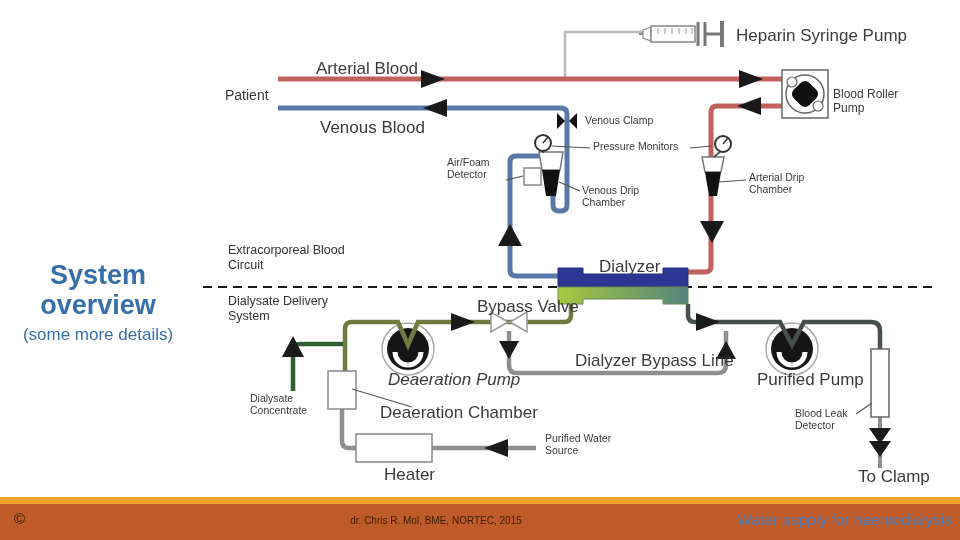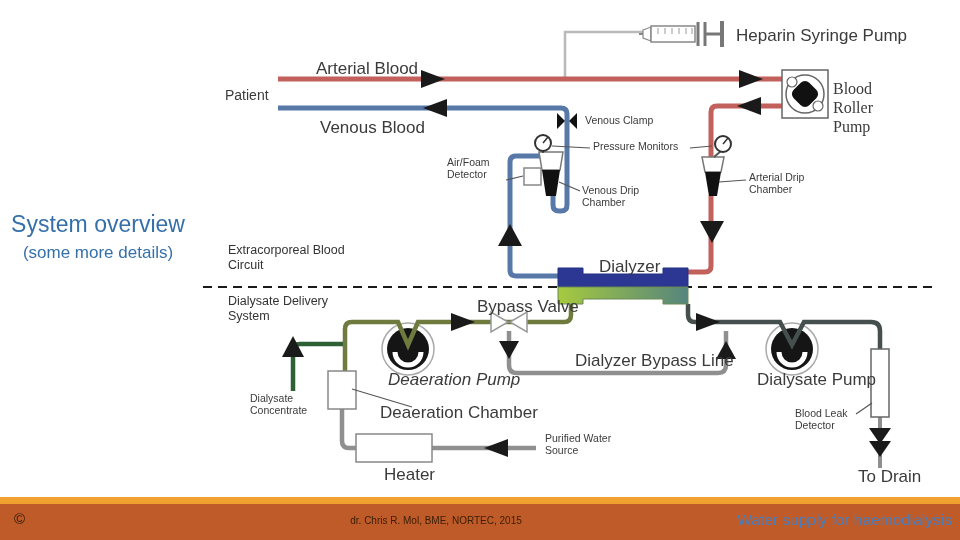--- a/index.html
+++ b/index.html
@@ -12,21 +12,21 @@
     position:absolute;color:#3b3b3b;font-size:10.5px;line-height:1.18;
     white-space:normal;
   }
   .lbl.big{font-size:14px;}
   .lbl.med{font-size:17px;white-space:nowrap;}
   .lbl.sect{font-size:12.5px;color:#333;line-height:1.2;}
   #title-block{
     position:absolute;left:0;top:212px;width:196px;text-align:center;
     color:#3570A9;
   }
-  #slide-title{font-size:23px;font-weight:normal;line-height:1.12;}
+  #slide-title{font-size:27px;font-weight:bold;line-height:1.12;margin-top:48px;}
   #slide-subtitle{font-size:17px;line-height:1.2;margin-top:5px;}
   #footer-stripe{position:absolute;left:0;top:497px;width:960px;height:7px;background:#EFA02F;}
   #footer-bar{position:absolute;left:0;top:504px;width:960px;height:36px;background:#BE5B29;}
   #footer-copyright{position:absolute;left:14px;top:510px;font-size:15px;color:#2E1B07;}
   #footer-credit{position:absolute;left:0;top:515px;width:872px;text-align:center;font-size:10px;color:#3A1D04;}
   #footer-topic{position:absolute;right:8px;top:511px;font-size:15.5px;color:#4C7DBB;}
 </style>
 </head>
 <body>
 
@@ -167,39 +167,39 @@
       <line x1="690" y1="148" x2="712" y2="146"></line>
       <line x1="352" y1="389" x2="412" y2="407"></line>
       <line x1="856" y1="414" x2="872" y2="403"></line>
     </g>
   </svg>
 
   <div class="lbl big" style="left:225px;top:87px;">Patient</div>
   <div class="lbl med" style="left:316px;top:59px;">Arterial Blood</div>
   <div class="lbl med" style="left:320px;top:118px;">Venous Blood</div>
   <div class="lbl med" style="left:736px;top:26px;">Heparin Syringe Pump</div>
-  <div class="lbl" style="left:833px;top:80px;width:66px;font-size:16px;font-family:Liberation Serif, serif;">Blood Roller Pump</div>
+  <div class="lbl" style="left:833px;top:87px;width:66px;font-size:12px;">Blood Roller Pump</div>
   <div class="lbl" style="left:585px;top:114px;white-space:nowrap;">Venous Clamp</div>
   <div class="lbl" style="left:593px;top:140px;white-space:nowrap;">Pressure Monitors</div>
   <div class="lbl" style="left:447px;top:156px;width:58px;">Air/Foam Detector</div>
   <div class="lbl" style="left:582px;top:184px;width:74px;">Venous Drip Chamber</div>
   <div class="lbl" style="left:749px;top:171px;width:74px;">Arterial Drip Chamber</div>
   <div class="lbl sect" style="left:228px;top:243px;width:125px;">Extracorporeal Blood Circuit</div>
   <div class="lbl sect" style="left:228px;top:294px;width:138px;">Dialysate Delivery System</div>
   <div class="lbl med" style="left:599px;top:257px;">Dialyzer</div>
   <div class="lbl med" style="left:477px;top:297px;">Bypass Valve</div>
   <div class="lbl med" style="left:575px;top:351px;">Dialyzer Bypass Line</div>
   <div class="lbl med" style="left:388px;top:370px;font-style:italic;">Deaeration Pump</div>
-  <div class="lbl med" style="left:757px;top:370px;">Dialysate Pump</div>
+  <div class="lbl med" style="left:757px;top:370px;">Purified Pump</div>
   <div class="lbl" style="left:250px;top:392px;width:82px;">Dialysate Concentrate</div>
   <div class="lbl med" style="left:380px;top:403px;">Deaeration Chamber</div>
   <div class="lbl med" style="left:384px;top:465px;">Heater</div>
   <div class="lbl" style="left:545px;top:432px;width:88px;">Purified Water Source</div>
   <div class="lbl" style="left:795px;top:407px;width:72px;">Blood Leak Detector</div>
-  <div class="lbl med" style="left:858px;top:467px;">To Drain</div>
+  <div class="lbl med" style="left:858px;top:467px;">To Clamp</div>
 
   <div id="title-block">
     <div id="slide-title">System overview</div>
     <div id="slide-subtitle">(some more details)</div>
   </div>
 
   <div id="footer-stripe"></div>
   <div id="footer-bar"></div>
   <div id="footer-copyright">©</div>
   <div id="footer-credit">dr. Chris R. Mol, BME, NORTEC, 2015</div>

